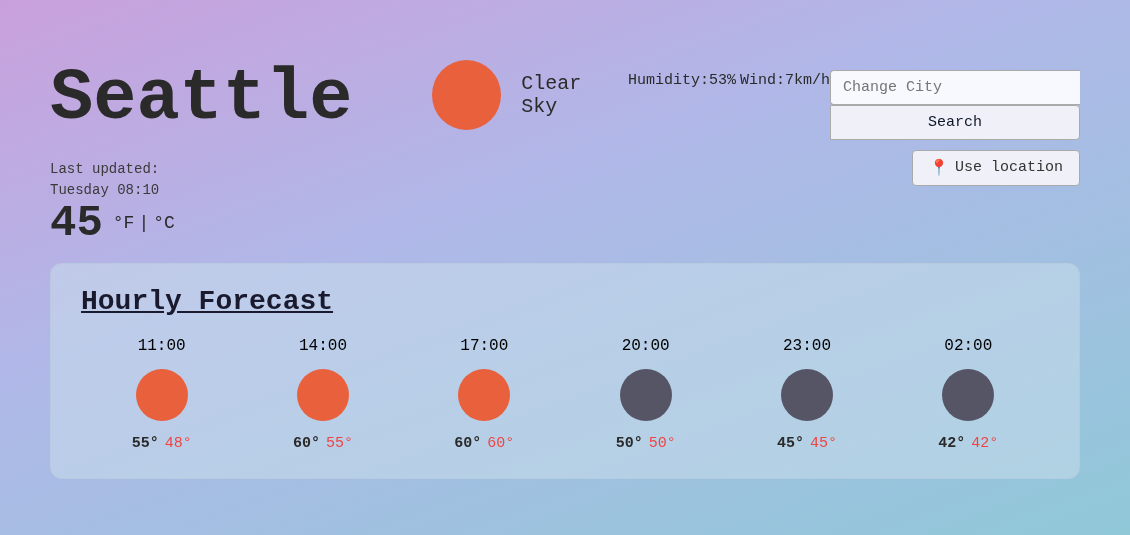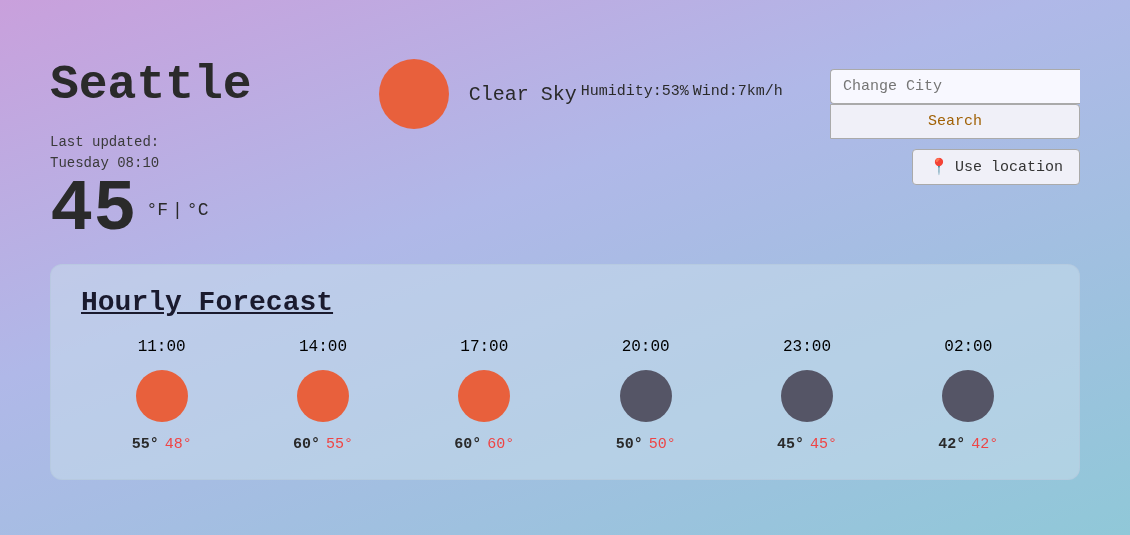--- a/index.html
+++ b/index.html
@@ -24,41 +24,41 @@
       align-items: flex-start;
       margin-bottom: 18px;
     }
 
     .left-info {
       display: flex;
       flex-direction: column;
     }
 
     .city-name {
-      font-size: 48px;
+      font-size: 72px;
       font-weight: bold;
       color: #2a2a2a;
       line-height: 1.1;
       margin-bottom: 20px;
     }
 
     .last-updated {
       font-size: 14px;
       color: #3a3a3a;
       line-height: 1.5;
     }
 
     .temp-row {
       display: flex;
       align-items: center;
       gap: 10px;
     }
 
     .temp-value {
-      font-size: 72px;
+      font-size: 44px;
       font-weight: bold;
       color: #2a2a2a;
       line-height: 1;
     }
 
     .temp-units {
       font-size: 18px;
       color: #2a2a2a;
       display: flex;
       align-items: center;
@@ -139,21 +139,21 @@
     }
 
     .search-btn {
       padding: 8px 18px;
       font-size: 15px;
       font-family: 'Courier New', Courier, monospace;
       background: #f0f0f8;
       border: 1px solid #aaa;
       border-radius: 0 4px 4px 0;
       cursor: pointer;
-      color: #a16207;
+      color: #0f172a;
     }
 
     .use-location-btn {
       display: flex;
       align-items: center;
       gap: 6px;
       padding: 7px 16px;
       font-size: 15px;
       font-family: 'Courier New', Courier, monospace;
       background: #f0f0f8;

